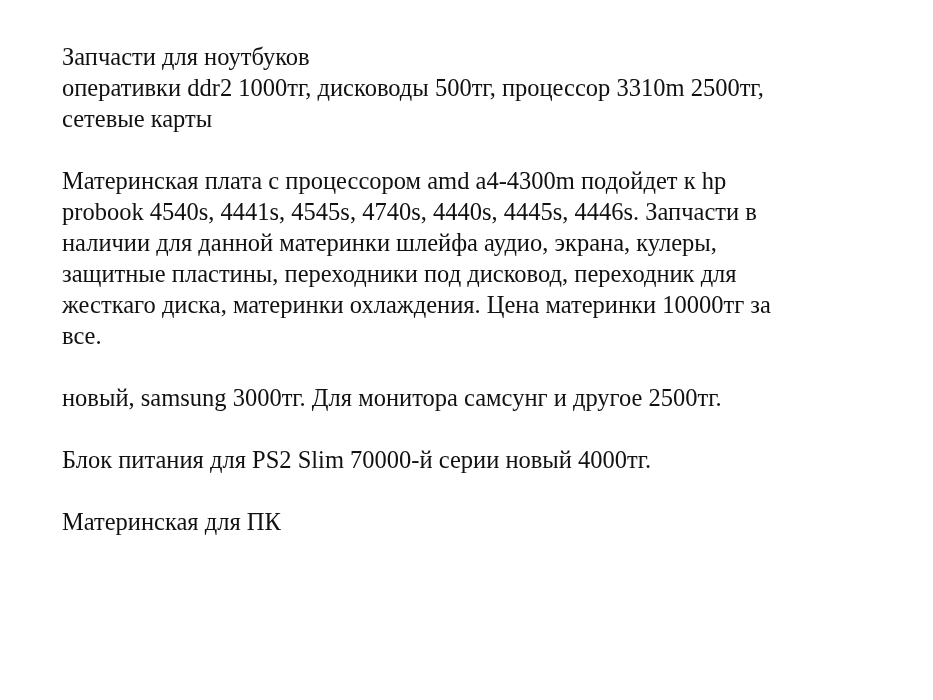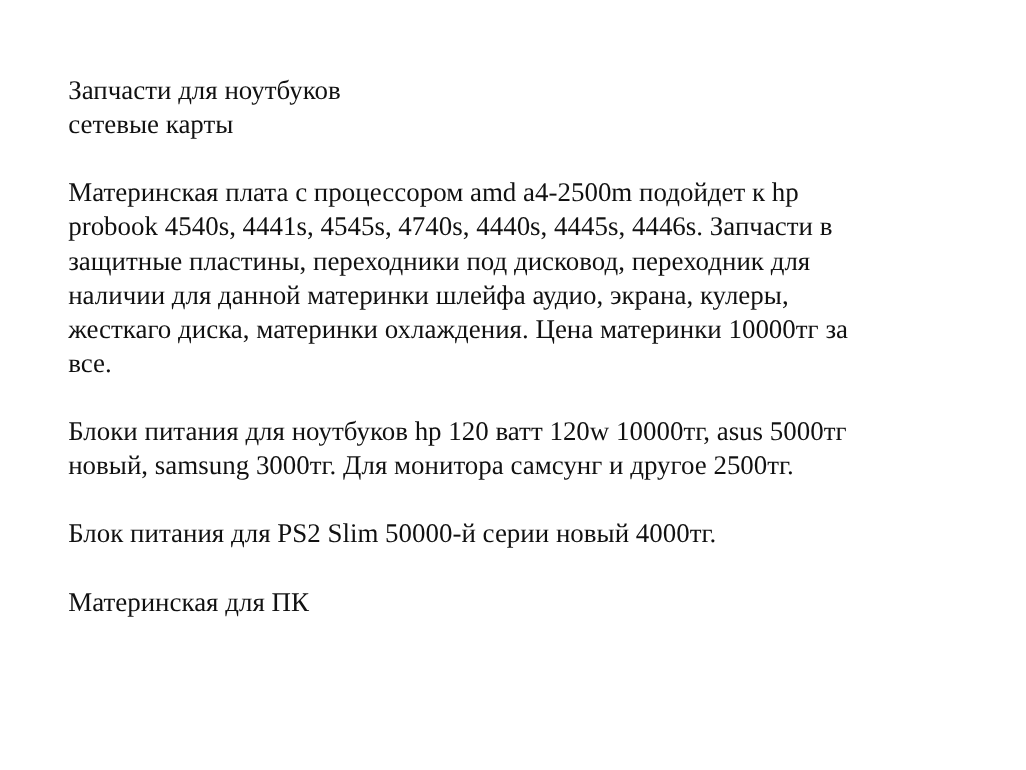--- a/index.html
+++ b/index.html
@@ -9,21 +9,21 @@
     }
     body {
       width: 933px;
       height: 700px;
       overflow: hidden;
       position: relative;
     }
     .doc {
       position: absolute;
       left: 62px;
-      top: 67px;
+      top: 41px;
       width: 820px;
       font-family: "Liberation Serif", "DejaVu Serif", serif;
       font-size: 24.5px;
       line-height: 31px;
       color: #111111;
     }
     .para {
       margin: 0 0 31px 0;
       white-space: normal;
     }
@@ -31,33 +31,33 @@
       display: block;
       white-space: nowrap;
     }
   </style>
 </head>
 <body>
 
 <div class="doc">
   <p class="para">
     <span class="line">Запчасти для ноутбуков</span>
+    <span class="line">оперативки ddr2 1000тг, дисководы 500тг, процессор 3310m 2500тг,</span>
     <span class="line">сетевые карты</span>
   </p>
   <p class="para">
-    <span class="line">Материнская плата с процессором amd a4-2500m подойдет к hp</span>
+    <span class="line">Материнская плата с процессором amd a4-4300m подойдет к hp</span>
     <span class="line">probook 4540s, 4441s, 4545s, 4740s, 4440s, 4445s, 4446s. Запчасти в</span>
+    <span class="line">наличии для данной материнки шлейфа аудио, экрана, кулеры,</span>
     <span class="line">защитные пластины, переходники под дисковод, переходник для</span>
-    <span class="line">наличии для данной материнки шлейфа аудио, экрана, кулеры,</span>
     <span class="line">жесткаго диска, материнки охлаждения. Цена материнки 10000тг за</span>
     <span class="line">все.</span>
   </p>
   <p class="para">
-    <span class="line">Блоки питания для ноутбуков hp 120 ватт 120w 10000тг, asus 5000тг</span>
     <span class="line">новый, samsung 3000тг. Для монитора самсунг и другое 2500тг.</span>
   </p>
   <p class="para">
-    <span class="line">Блок питания для PS2 Slim 50000-й серии новый 4000тг.</span>
+    <span class="line">Блок питания для PS2 Slim 70000-й серии новый 4000тг.</span>
   </p>
   <p class="para">
     <span class="line">Материнская для ПК</span>
   </p>
 </div>
 
 </body></html>

